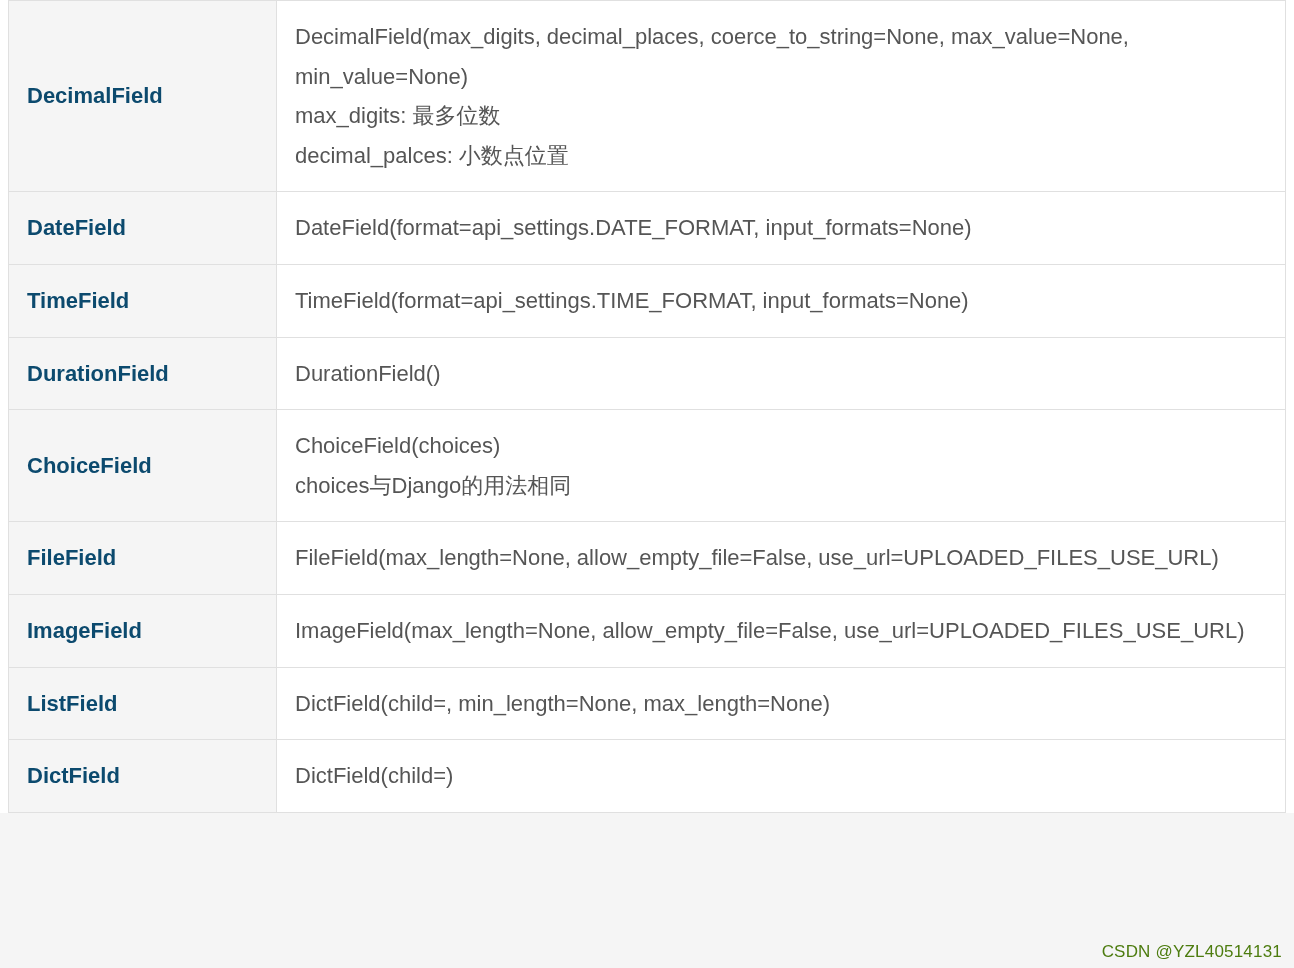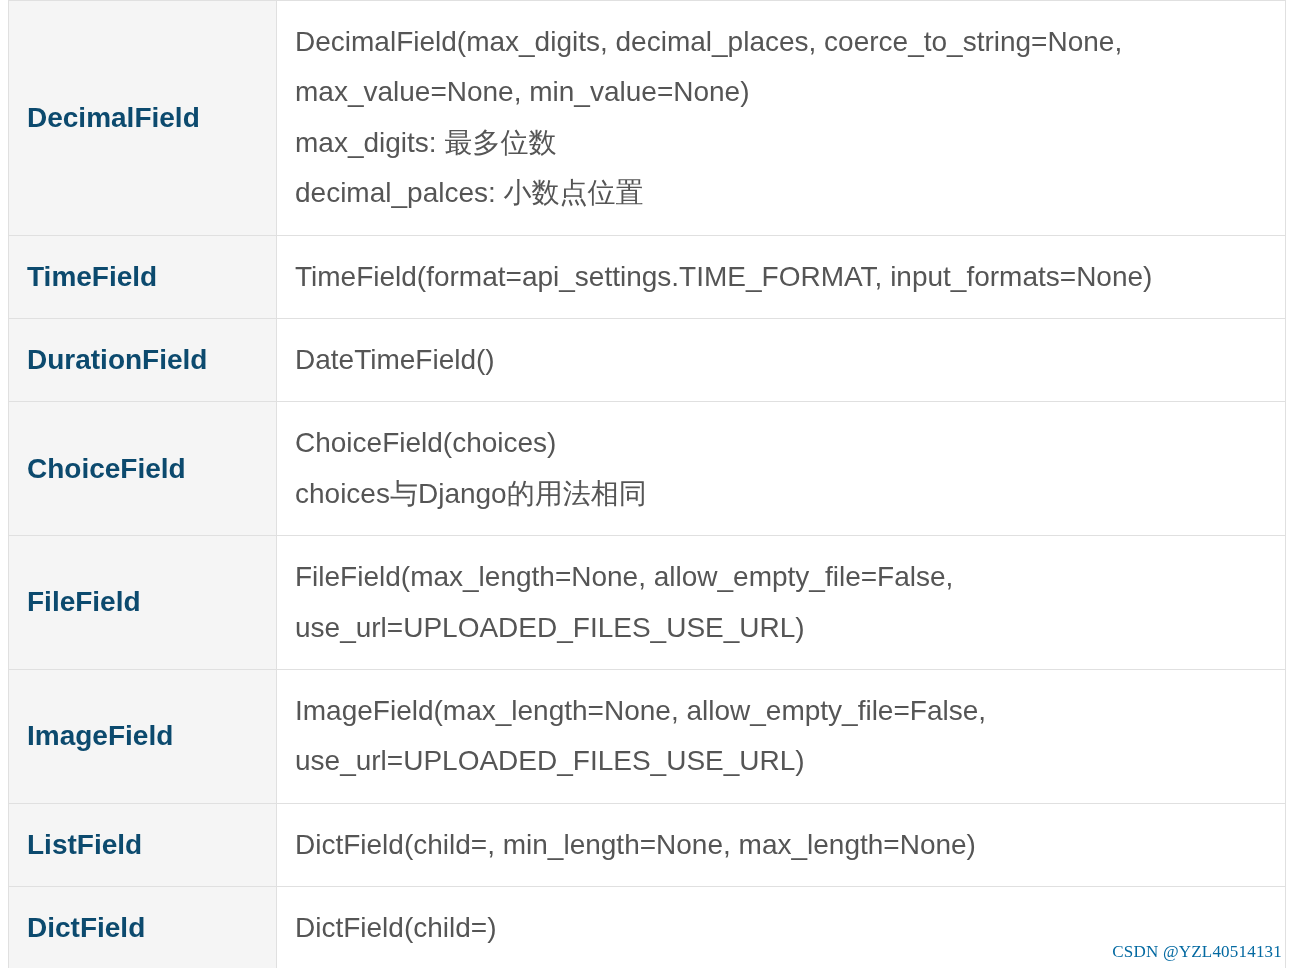--- a/index.html
+++ b/index.html
@@ -21,65 +21,69 @@
     }
     table {
       width: 100%;
       border-collapse: collapse;
       table-layout: fixed;
     }
     td {
       border: 1px solid #e0e0e0;
       padding: 16px 18px;
       vertical-align: middle;
-      font-size: 28px;
+      font-size: 22px;
       line-height: 1.8;
       color: #555;
     }
     td.field-name {
       width: 268px;
       background: #f5f5f5;
       font-weight: 700;
       color: #0c4a6e;
       vertical-align: middle;
     }
     td.field-desc {
       background: #fff;
       white-space: pre-line;
       color: #555;
     }
     .watermark {
       position: fixed;
       right: 12px;
       bottom: 6px;
       font-size: 17px;
-      color: #0369a1;
-      font-family: Liberation Serif, serif;
+      color: #4d7c0f;
+      font-family: Liberation Sans, sans-serif;
       letter-spacing: 0.2px;
     }
   </style>
 </head>
 <body>
 
 <div class="container">
   <table>
     <tbody>
       <tr>
         <td class="field-name">DecimalField</td>
         <td class="field-desc">DecimalField(max_digits, decimal_places, coerce_to_string=None, max_value=None, min_value=None)
 max_digits: 最多位数
 decimal_palces: 小数点位置</td>
       </tr>
       <tr>
+        <td class="field-name">DateField</td>
+        <td class="field-desc">DateField(format=api_settings.DATE_FORMAT, input_formats=None)</td>
+      </tr>
+      <tr>
         <td class="field-name">TimeField</td>
         <td class="field-desc">TimeField(format=api_settings.TIME_FORMAT, input_formats=None)</td>
       </tr>
       <tr>
         <td class="field-name">DurationField</td>
-        <td class="field-desc">DateTimeField()</td>
+        <td class="field-desc">DurationField()</td>
       </tr>
       <tr>
         <td class="field-name">ChoiceField</td>
         <td class="field-desc">ChoiceField(choices)
 choices与Django的用法相同</td>
       </tr>
       <tr>
         <td class="field-name">FileField</td>
         <td class="field-desc">FileField(max_length=None, allow_empty_file=False, use_url=UPLOADED_FILES_USE_URL)</td>
       </tr>

